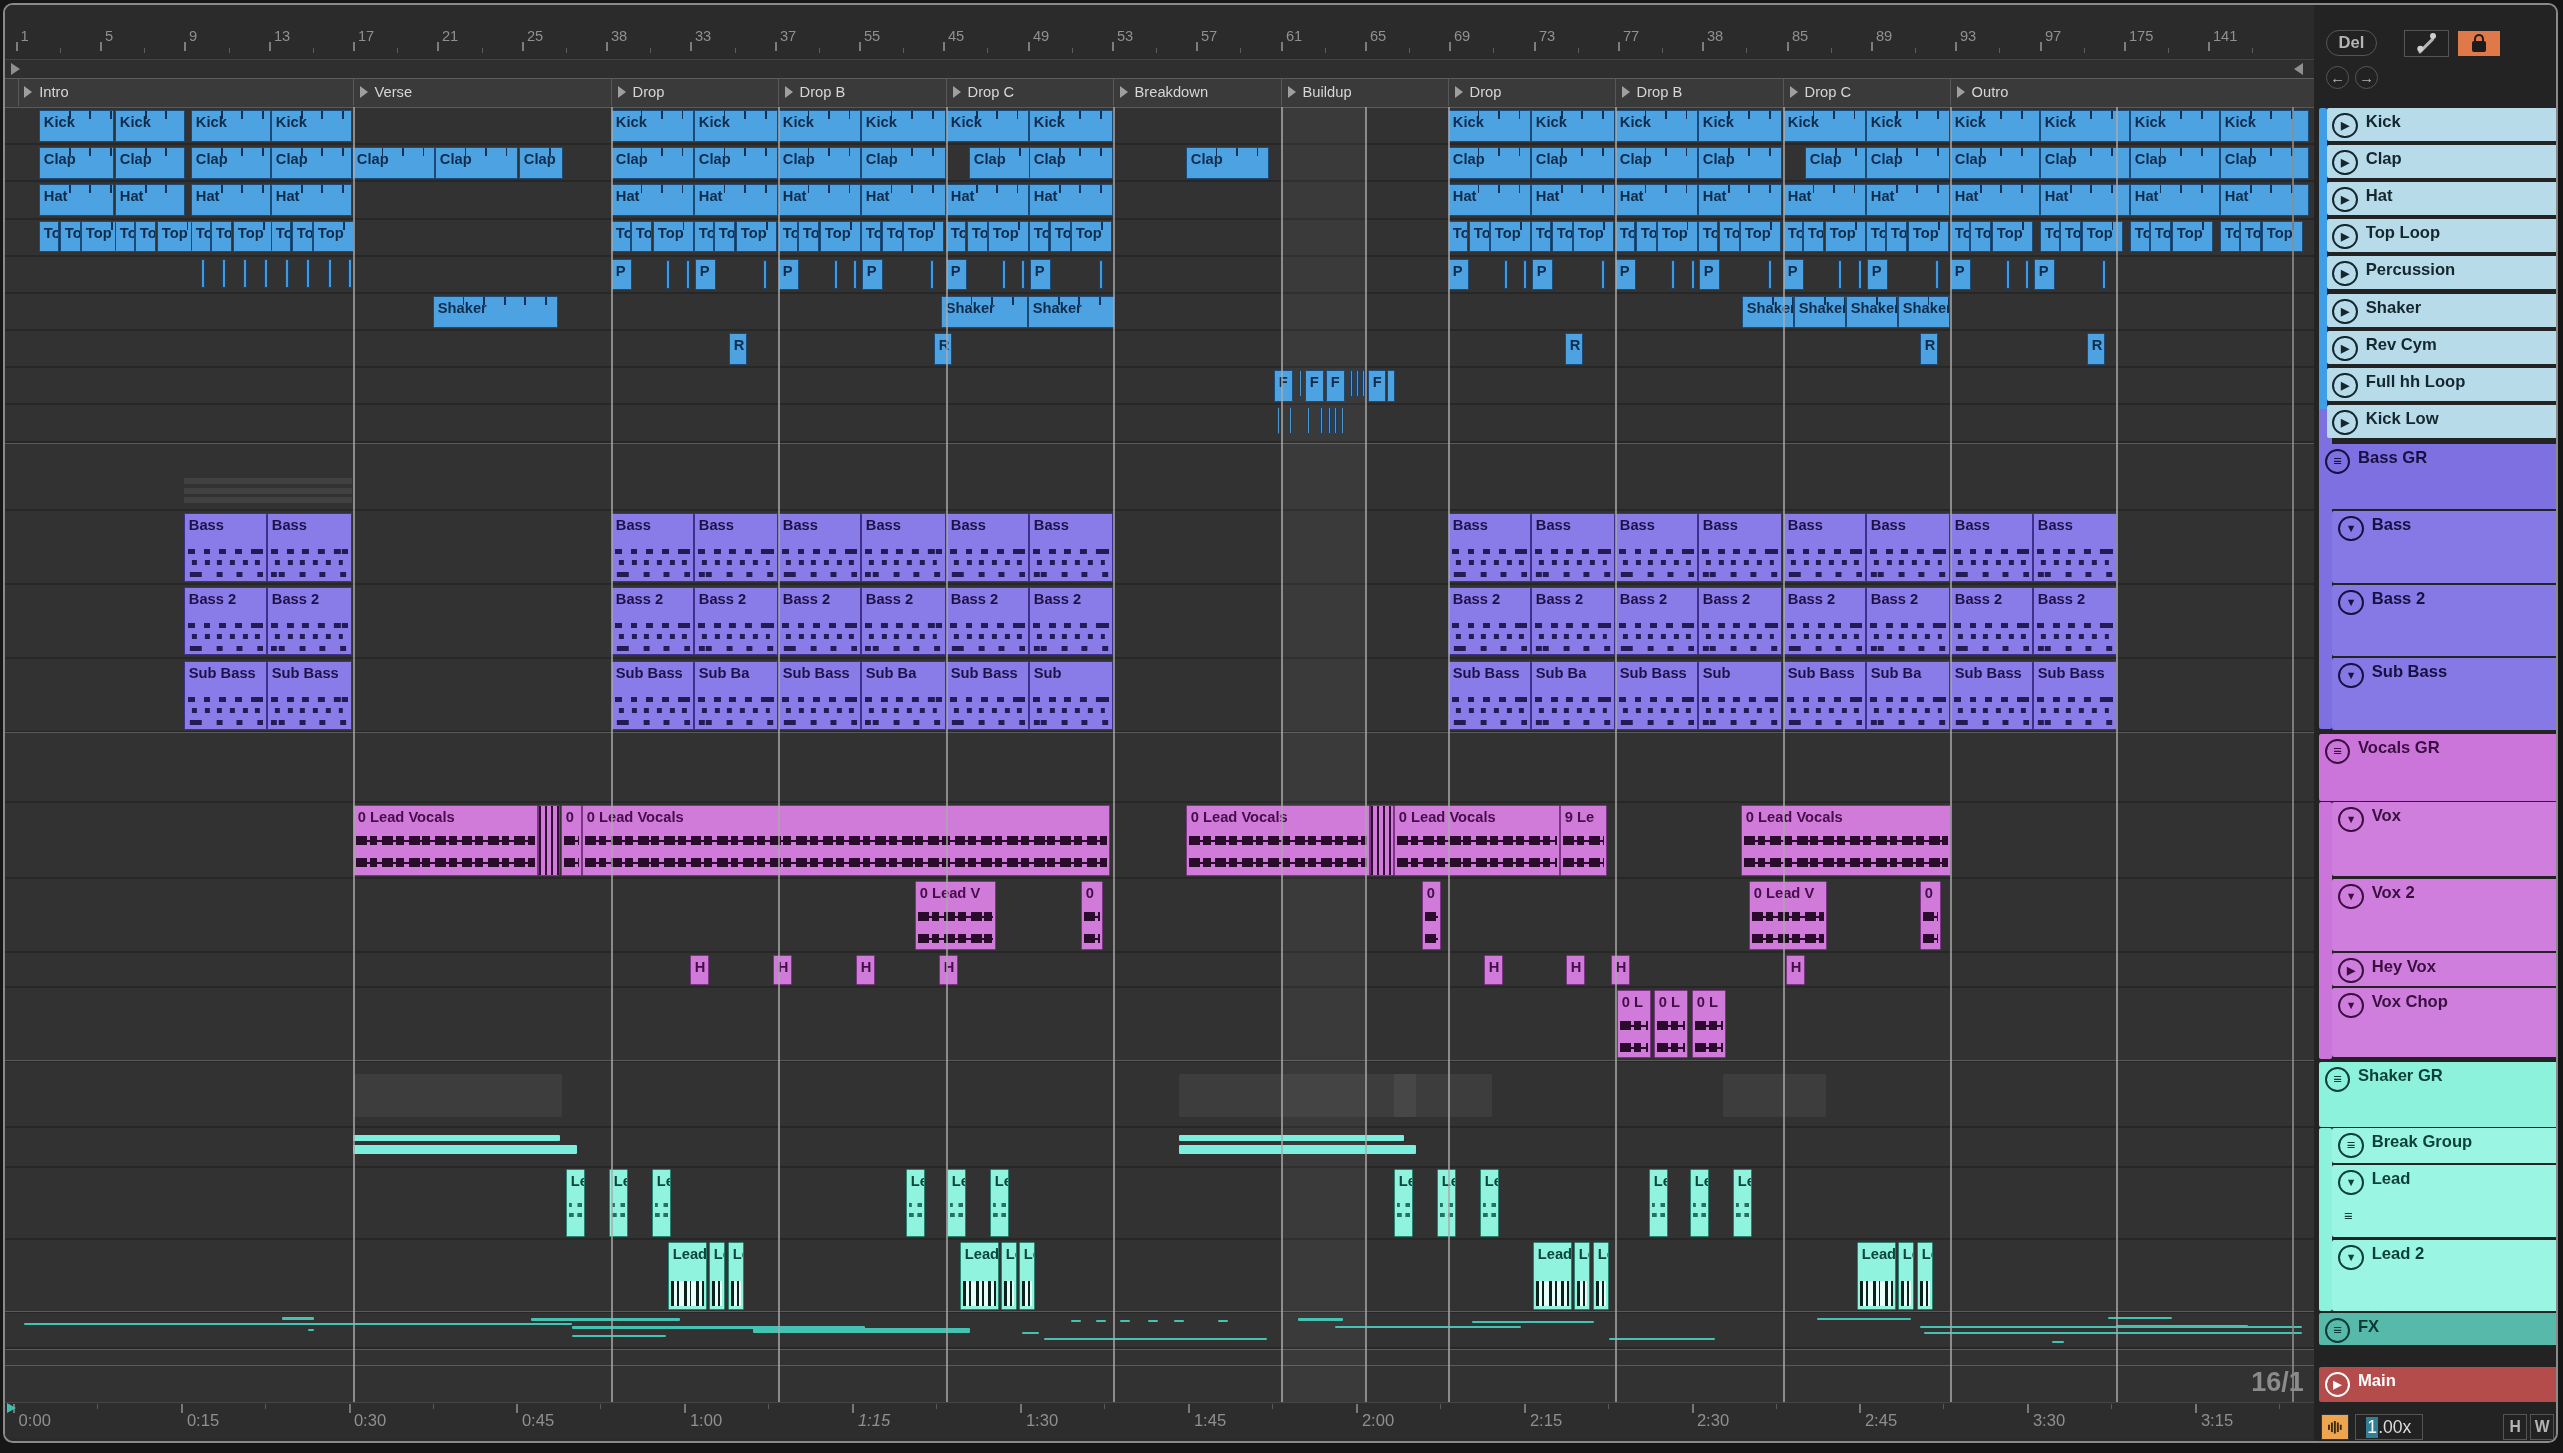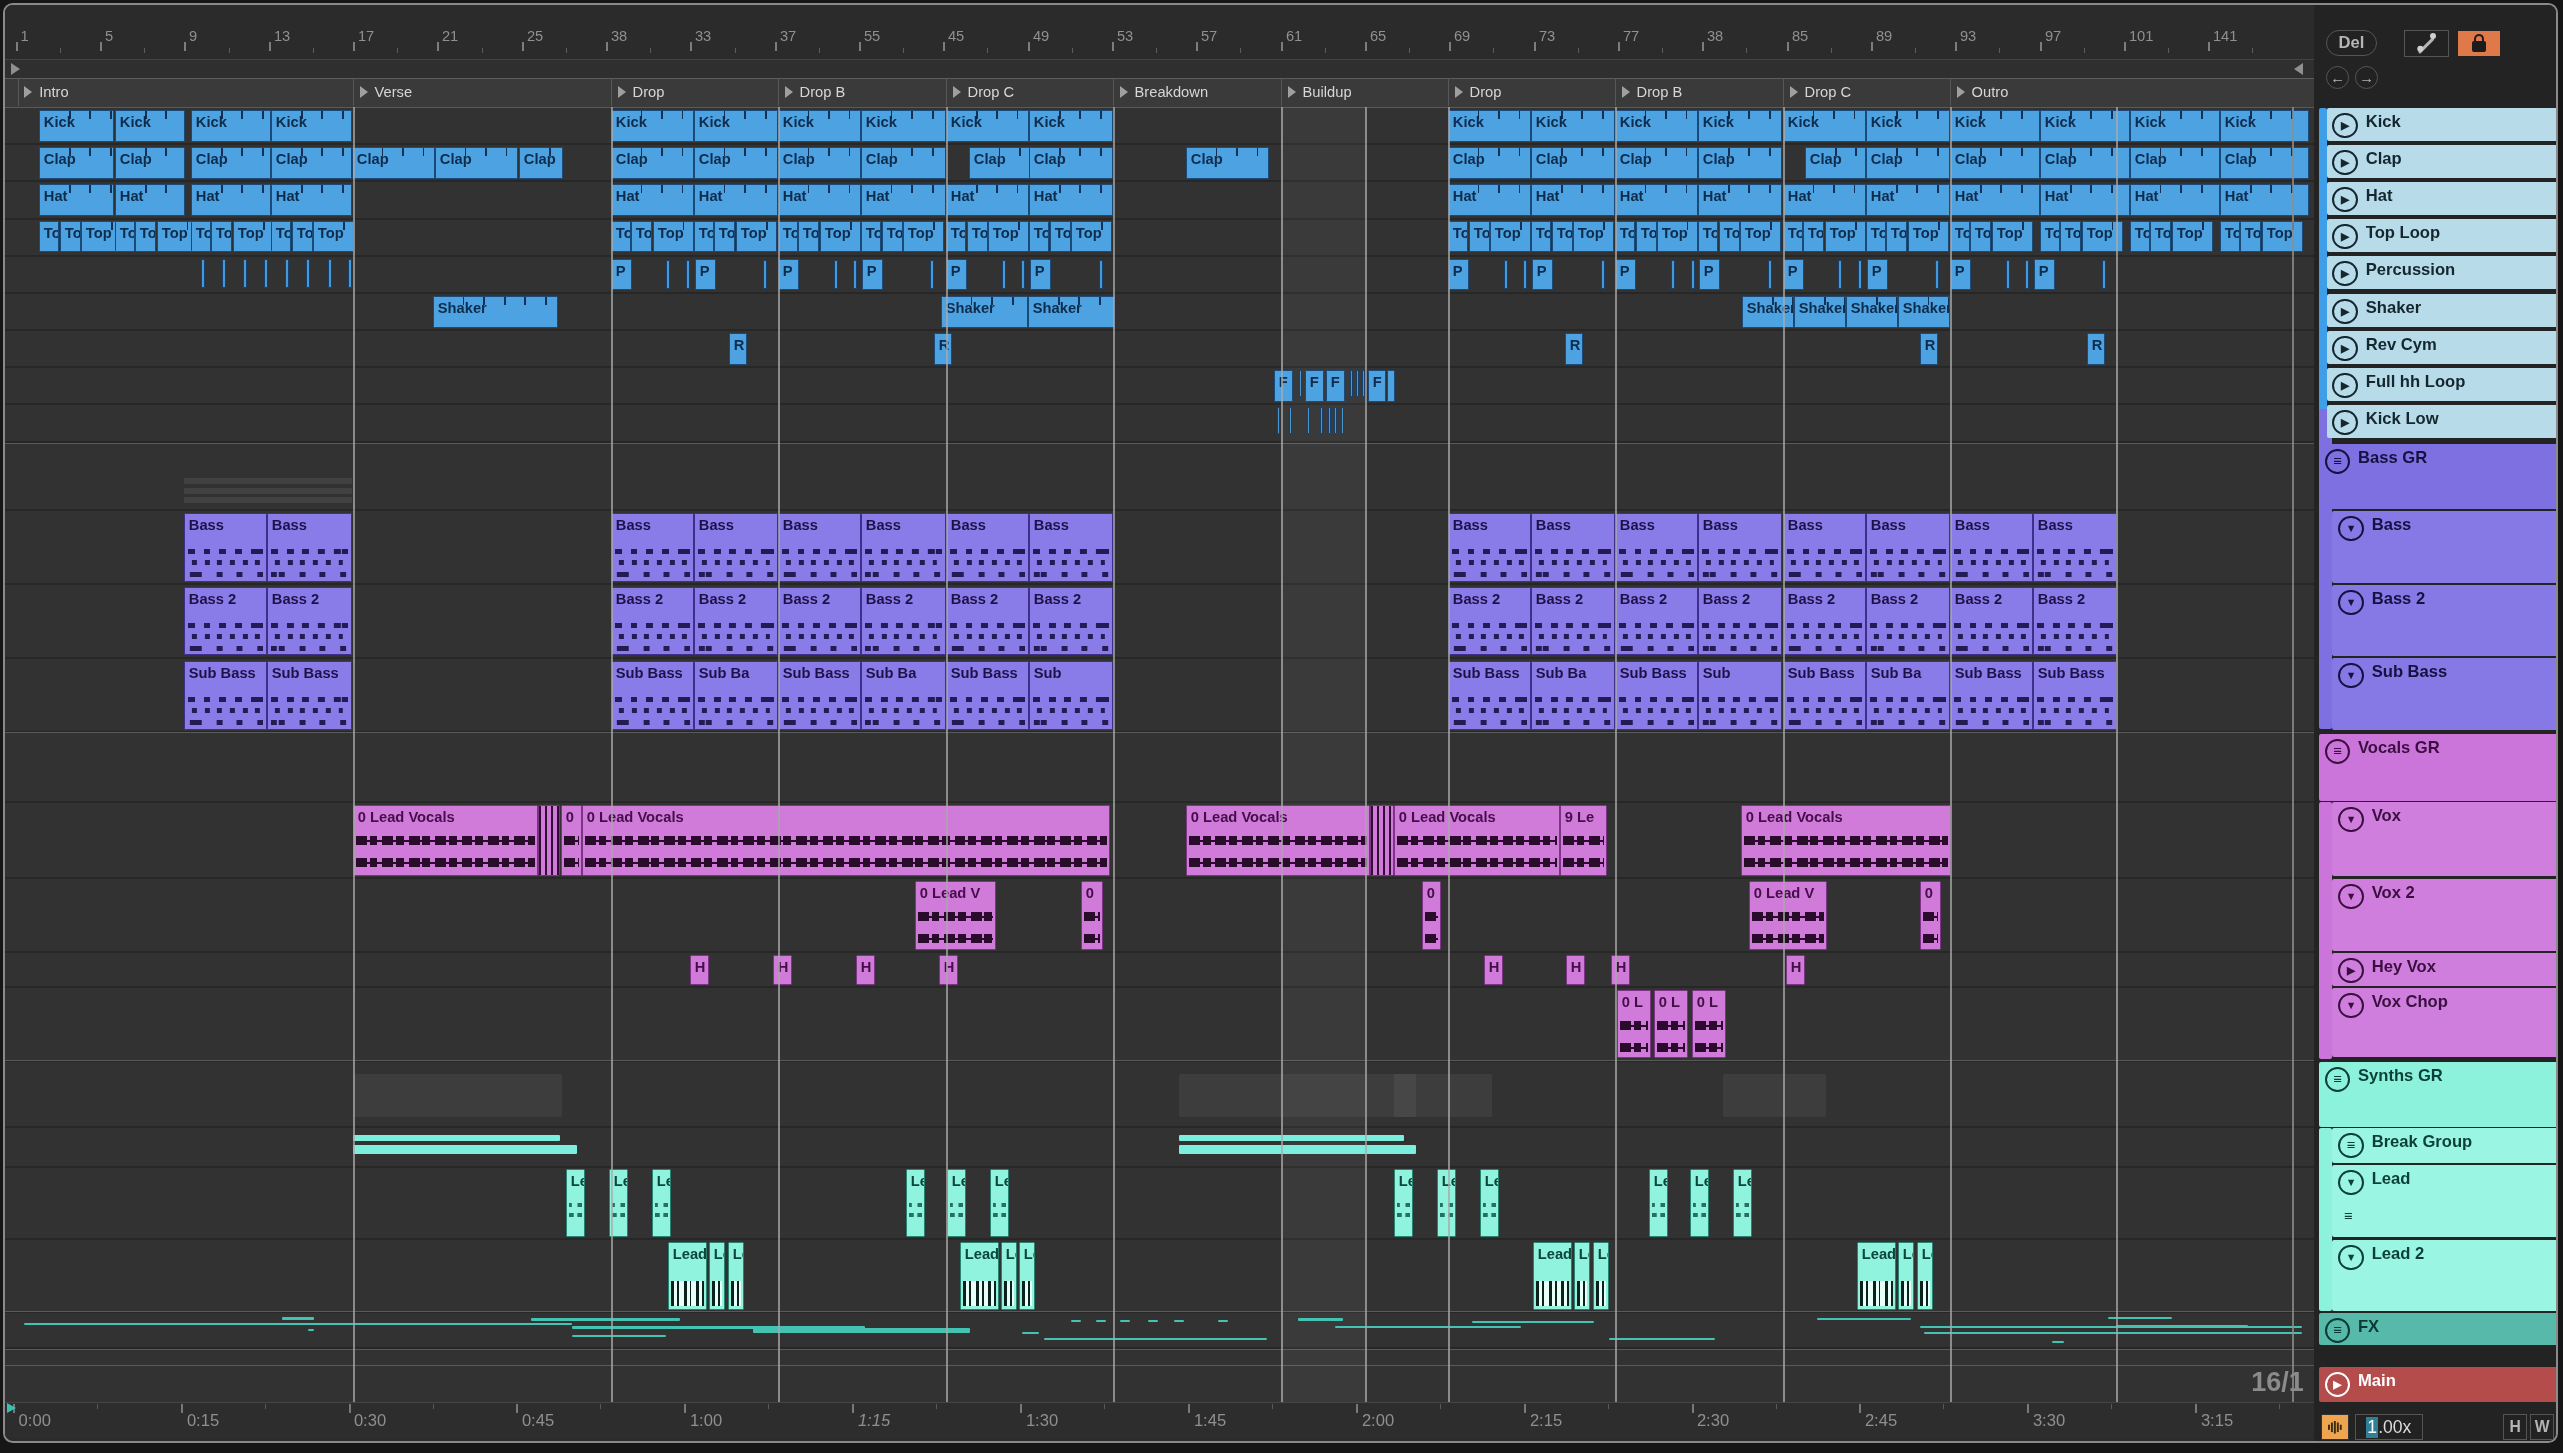--- a/index.html
+++ b/index.html
@@ -168,21 +168,21 @@
         <div class="btickm" style="left: 1910px;"></div>
         <div class="barlab" style="left: 1871px;">89</div>
         <div class="btick" style="left: 1950px;"></div>
         <div class="btickm" style="left: 1994px;"></div>
         <div class="barlab" style="left: 1955px;">93</div>
         <div class="btick" style="left: 2035px;"></div>
         <div class="btickm" style="left: 2079px;"></div>
         <div class="barlab" style="left: 2040px;">97</div>
         <div class="btick" style="left: 2119px;"></div>
         <div class="btickm" style="left: 2163px;"></div>
-        <div class="barlab" style="left: 2124px;">101</div>
+        <div class="barlab" style="left: 2124px;">175</div>
         <div class="btick" style="left: 2203px;"></div>
         <div class="btickm" style="left: 2247px;"></div>
         <div class="barlab" style="left: 2208px;">141</div>
       </div>
 
     <div id="scrub">
       <span class="scrubtri" style="left:5.9px;top:2.9px;border-left:9.8px solid #8f8f8f;border-top:6.8px solid transparent;border-bottom:6.8px solid transparent;"></span>
       <span class="scrubtri" style="left:2289px;top:2.9px;border-right:9.8px solid #8f8f8f;border-top:6.8px solid transparent;border-bottom:6.8px solid transparent;"></span>
     </div>
 
@@ -1255,21 +1255,21 @@
         <div class="hrow hd-vox" style="left: 18.6px; top: 948px; width: 232px; height: 33px;">
           <span class="hicon">▶</span>
           <span>Hey Vox</span>
         </div>
         <div class="hrow hd-vox" style="left: 18.6px; top: 983px; width: 232px; height: 69px;">
           <span class="hicon">▼</span>
           <span>Vox Chop</span>
         </div>
         <div class="hrow hd-syng" style="left: 4.9px; top: 1057px; width: 246px; height: 65px;">
           <span class="hicon g">≡</span>
-          <span>Synths GR</span>
+          <span>Shaker GR</span>
         </div>
         <div class="hrow hd-syn" style="left: 18.6px; top: 1123px; width: 232px; height: 35px;">
           <span class="hicon g">≡</span>
           <span>Break Group</span>
         </div>
         <div class="hrow hd-syn" style="left: 18.6px; top: 1160px; width: 232px; height: 72px;">
           <span class="hicon">▼</span>
           <span>Lead</span>
         </div>
         <div class="subglyph" style="left: 30px; top: 1203px; color: rgb(11, 63, 55);">≡</div>

